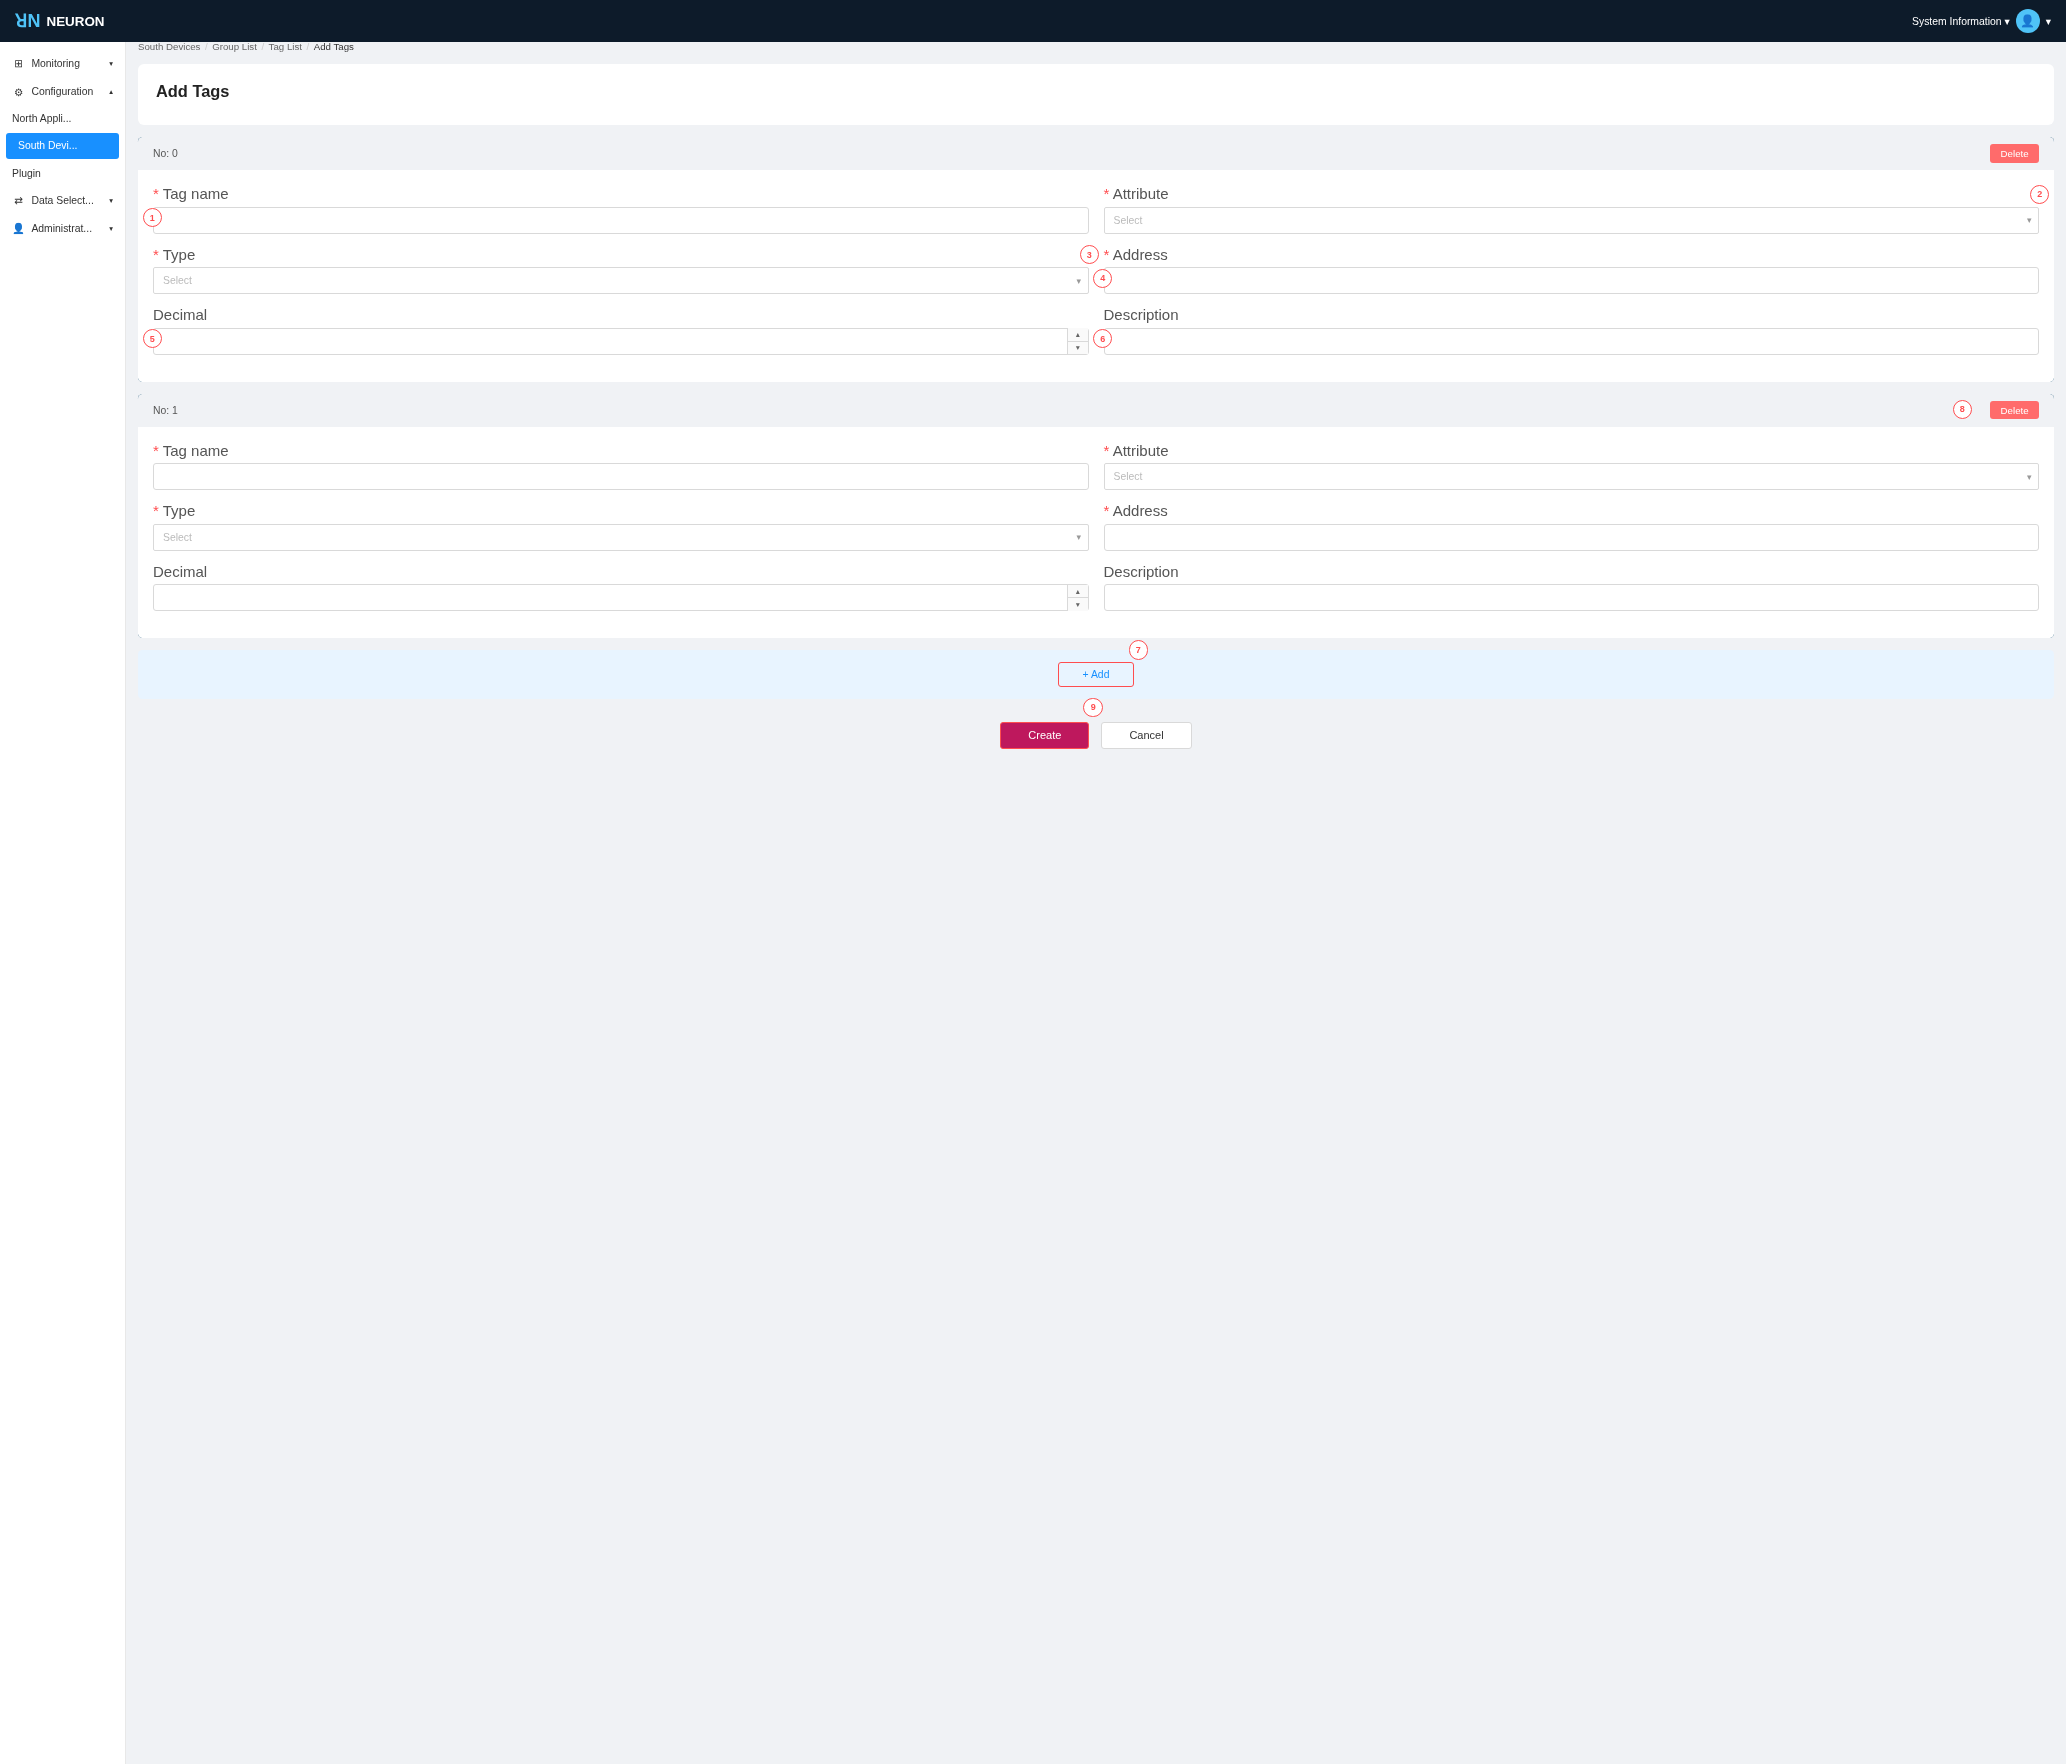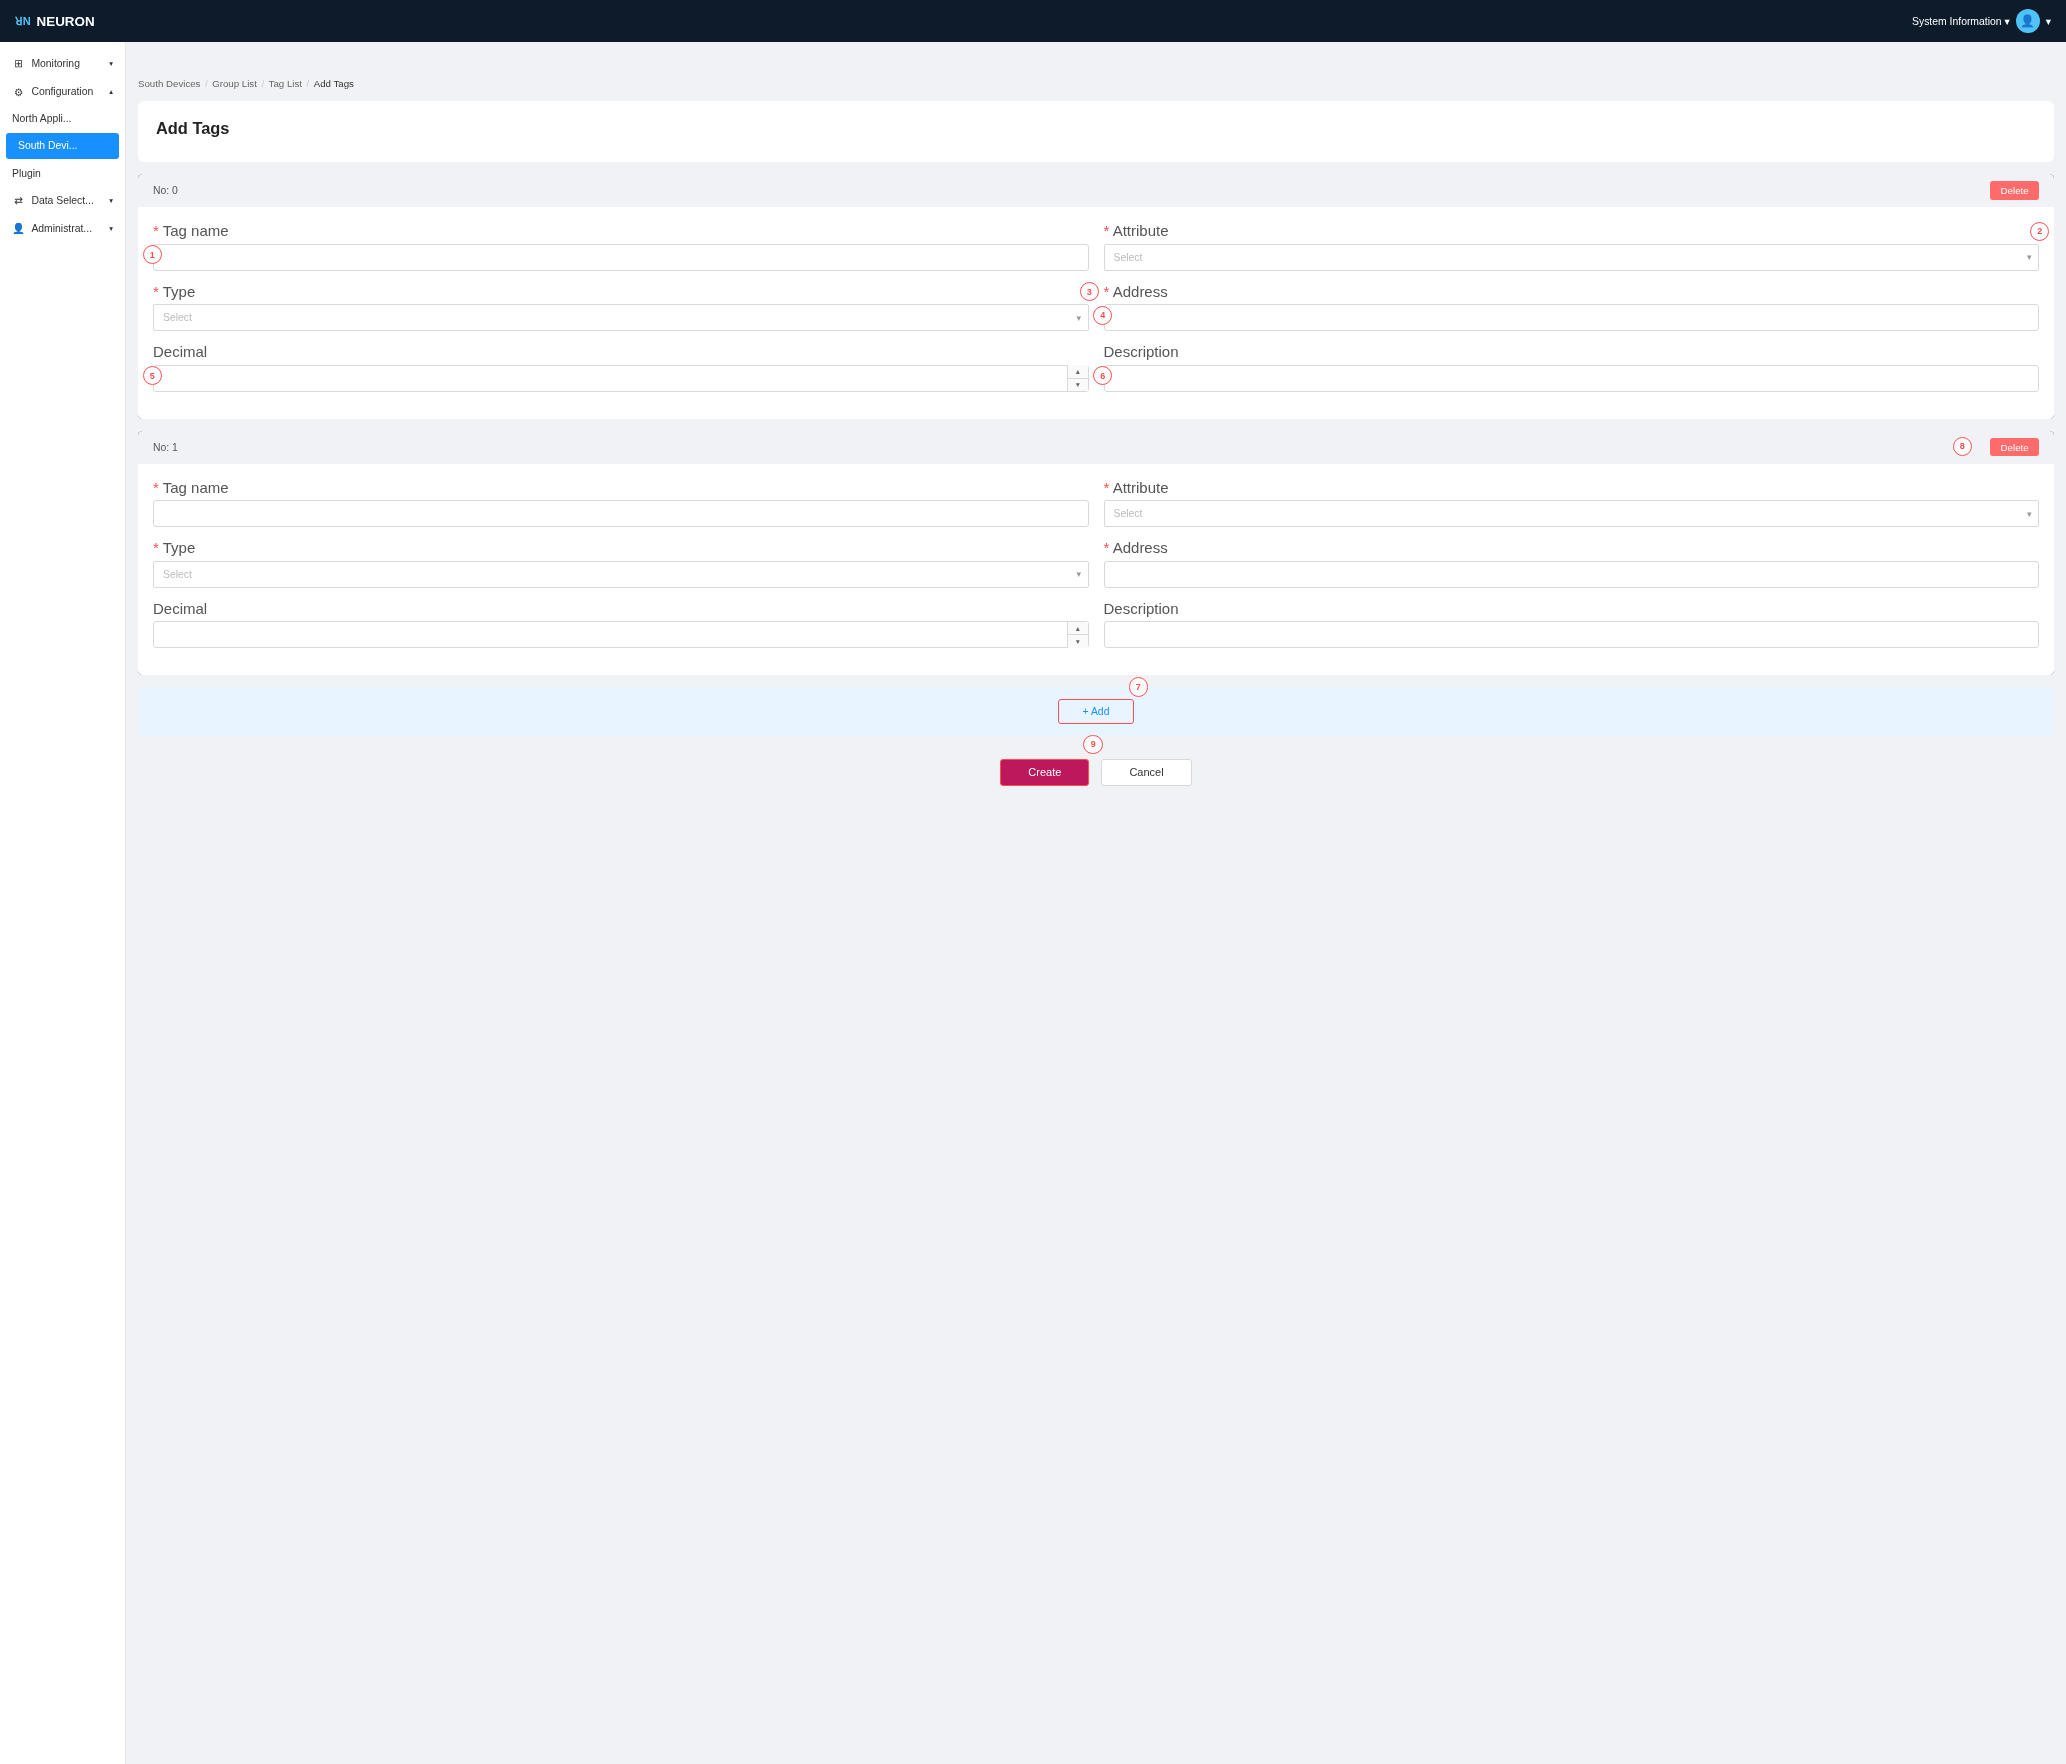--- a/index.html
+++ b/index.html
@@ -20,21 +20,21 @@
     .header-logo {
       display: flex;
       align-items: center;
       gap: 6px;
       color: white;
       font-size: 13.4px;
       font-weight: 600;
     }
     .logo-icon {
       color: #4fc3f7;
-      font-size: 11px;
+      font-size: 18px;
     }
     .header-right {
       display: flex;
       align-items: center;
       gap: 6px;
       color: white;
       font-size: 10.4px;
     }
     .system-info-btn {
       display: flex;
@@ -90,21 +90,21 @@
       font-size: 10.4px;
     }
     .chevron {
       margin-left: auto;
       font-size: 7.4px;
     }
 
     
     .main {
       margin-left: 126px;
-      margin-top: 66px;
+      margin-top: 29px;
       padding: 12px;
     }
 
     
     .breadcrumb {
       display: flex;
       align-items: center;
       gap: 4.5px;
       font-size: 9.7px;
       color: #666;

